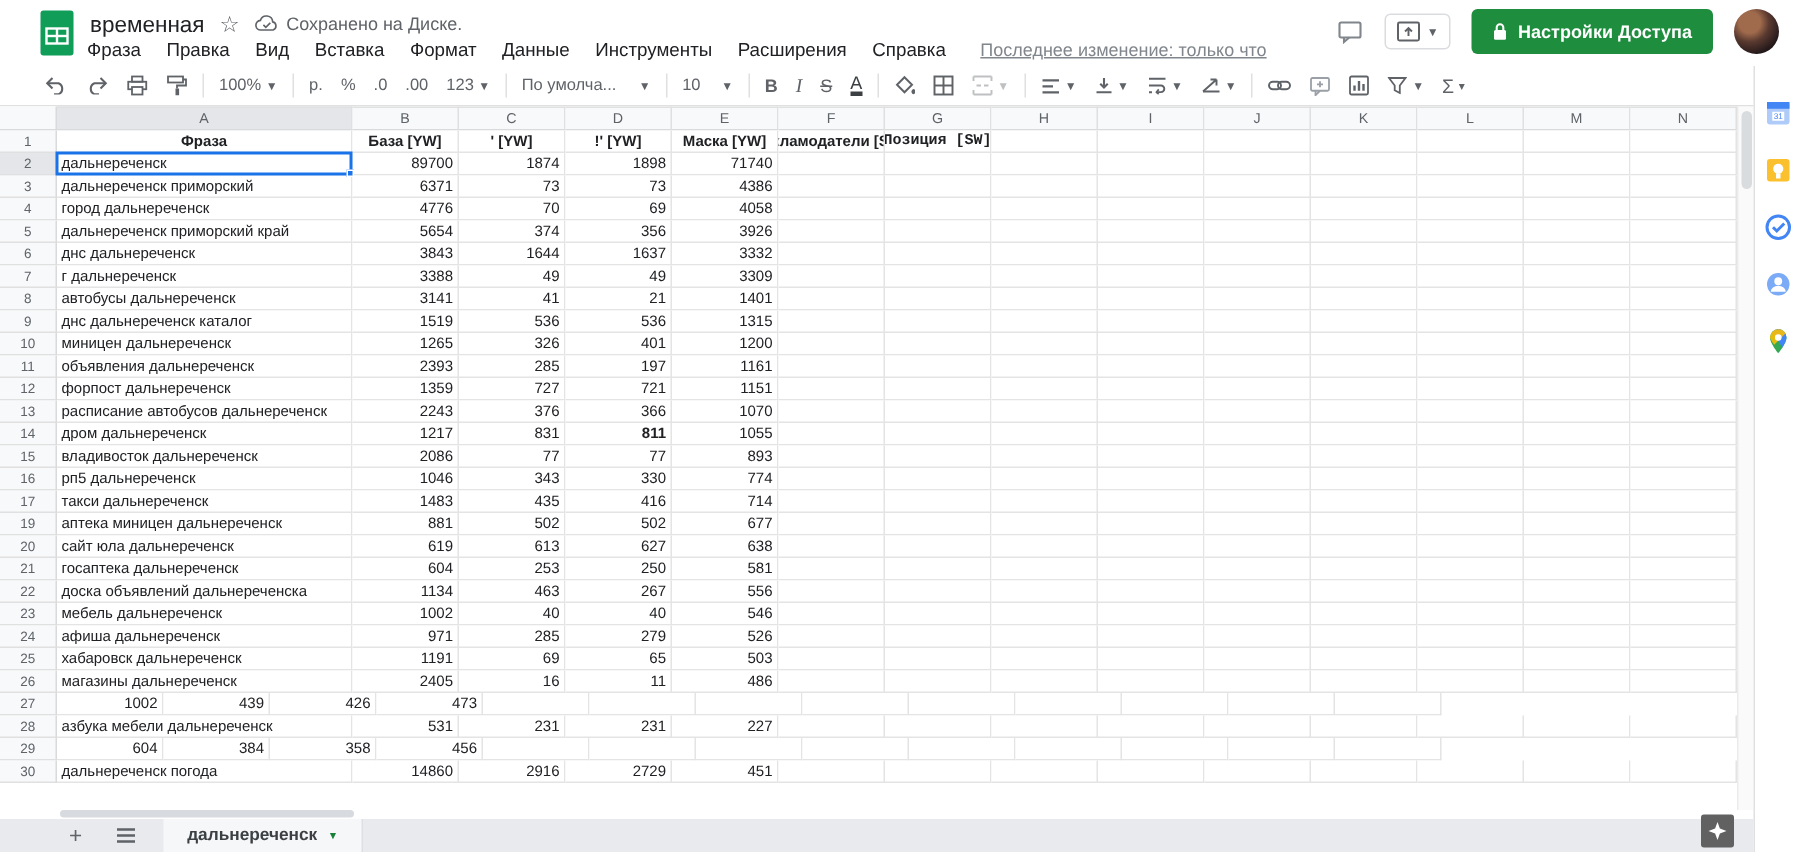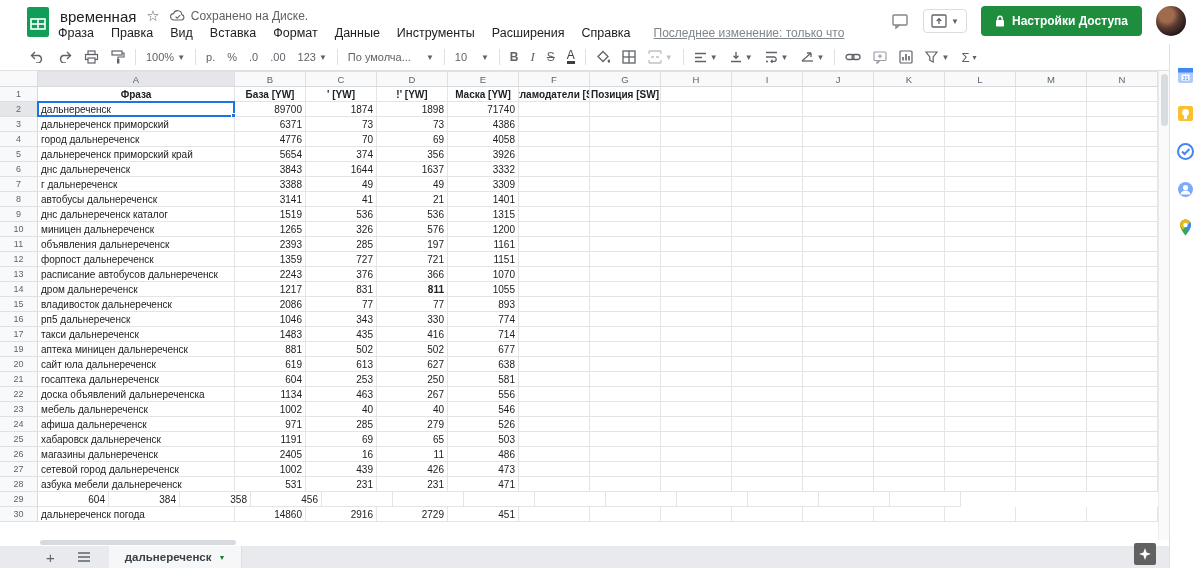--- a/index.html
+++ b/index.html
@@ -291,21 +291,21 @@
       </div>
     <div id="gridrows">
         <div class="grow">
           <div class="rnum">1</div>
           <div class="cell hdr" style="width: 197px;">Фраза</div>
           <div class="cell hdr" style="width: 71px;">База [YW]</div>
           <div class="cell hdr" style="width: 71px;">' [YW]</div>
           <div class="cell hdr" style="width: 71px;">!' [YW]</div>
           <div class="cell hdr" style="width: 71px;">Маска [YW]</div>
           <div class="cell hdr" style="width: 71px;">Рекламодатели [SW]</div>
-          <div class="cell hdr" style="width: 71px;">Позиция [SW]</div>
+          <div class="cell hdr" style="width: 71px; font-family: Liberation Mono, monospace;">Позиция [SW]</div>
           <div class="cell hdr" style="width: 71px;"></div>
           <div class="cell hdr" style="width: 71px;"></div>
           <div class="cell hdr" style="width: 71px;"></div>
           <div class="cell hdr" style="width: 71px;"></div>
           <div class="cell hdr" style="width: 71px;"></div>
           <div class="cell hdr" style="width: 71px;"></div>
           <div class="cell hdr" style="width: 71px;"></div>
         </div>
         <div class="grow">
           <div class="rnum hl">2</div>
@@ -441,21 +441,21 @@
           <div class="cell num" style="width: 71px;"></div>
           <div class="cell num" style="width: 71px;"></div>
           <div class="cell num" style="width: 71px;"></div>
           <div class="cell num" style="width: 71px;"></div>
         </div>
         <div class="grow">
           <div class="rnum">10</div>
           <div class="cell txt" style="width: 197px;">миницен дальнереченск</div>
           <div class="cell num" style="width: 71px;">1265</div>
           <div class="cell num" style="width: 71px;">326</div>
-          <div class="cell num" style="width: 71px;">576</div>
+          <div class="cell num" style="width: 71px;">401</div>
           <div class="cell num" style="width: 71px;">1200</div>
           <div class="cell num" style="width: 71px;"></div>
           <div class="cell num" style="width: 71px;"></div>
           <div class="cell num" style="width: 71px;"></div>
           <div class="cell num" style="width: 71px;"></div>
           <div class="cell num" style="width: 71px;"></div>
           <div class="cell num" style="width: 71px;"></div>
           <div class="cell num" style="width: 71px;"></div>
           <div class="cell num" style="width: 71px;"></div>
           <div class="cell num" style="width: 71px;"></div>
@@ -710,42 +710,41 @@
           <div class="cell num" style="width: 71px;"></div>
           <div class="cell num" style="width: 71px;"></div>
           <div class="cell num" style="width: 71px;"></div>
           <div class="cell num" style="width: 71px;"></div>
           <div class="cell num" style="width: 71px;"></div>
           <div class="cell num" style="width: 71px;"></div>
           <div class="cell num" style="width: 71px;"></div>
         </div>
         <div class="grow">
           <div class="rnum">27</div>
-          <div class="cell txt" style="width: 197px;">сетевой город дальнереченск</div>
           <div class="cell num" style="width: 71px;">1002</div>
           <div class="cell num" style="width: 71px;">439</div>
           <div class="cell num" style="width: 71px;">426</div>
           <div class="cell num" style="width: 71px;">473</div>
           <div class="cell num" style="width: 71px;"></div>
           <div class="cell num" style="width: 71px;"></div>
           <div class="cell num" style="width: 71px;"></div>
           <div class="cell num" style="width: 71px;"></div>
           <div class="cell num" style="width: 71px;"></div>
           <div class="cell num" style="width: 71px;"></div>
           <div class="cell num" style="width: 71px;"></div>
           <div class="cell num" style="width: 71px;"></div>
           <div class="cell num" style="width: 71px;"></div>
         </div>
         <div class="grow">
           <div class="rnum">28</div>
           <div class="cell txt" style="width: 197px;">азбука мебели дальнереченск</div>
           <div class="cell num" style="width: 71px;">531</div>
           <div class="cell num" style="width: 71px;">231</div>
           <div class="cell num" style="width: 71px;">231</div>
-          <div class="cell num" style="width: 71px;">471</div>
+          <div class="cell num" style="width: 71px;">227</div>
           <div class="cell num" style="width: 71px;"></div>
           <div class="cell num" style="width: 71px;"></div>
           <div class="cell num" style="width: 71px;"></div>
           <div class="cell num" style="width: 71px;"></div>
           <div class="cell num" style="width: 71px;"></div>
           <div class="cell num" style="width: 71px;"></div>
           <div class="cell num" style="width: 71px;"></div>
           <div class="cell num" style="width: 71px;"></div>
           <div class="cell num" style="width: 71px;"></div>
         </div>

